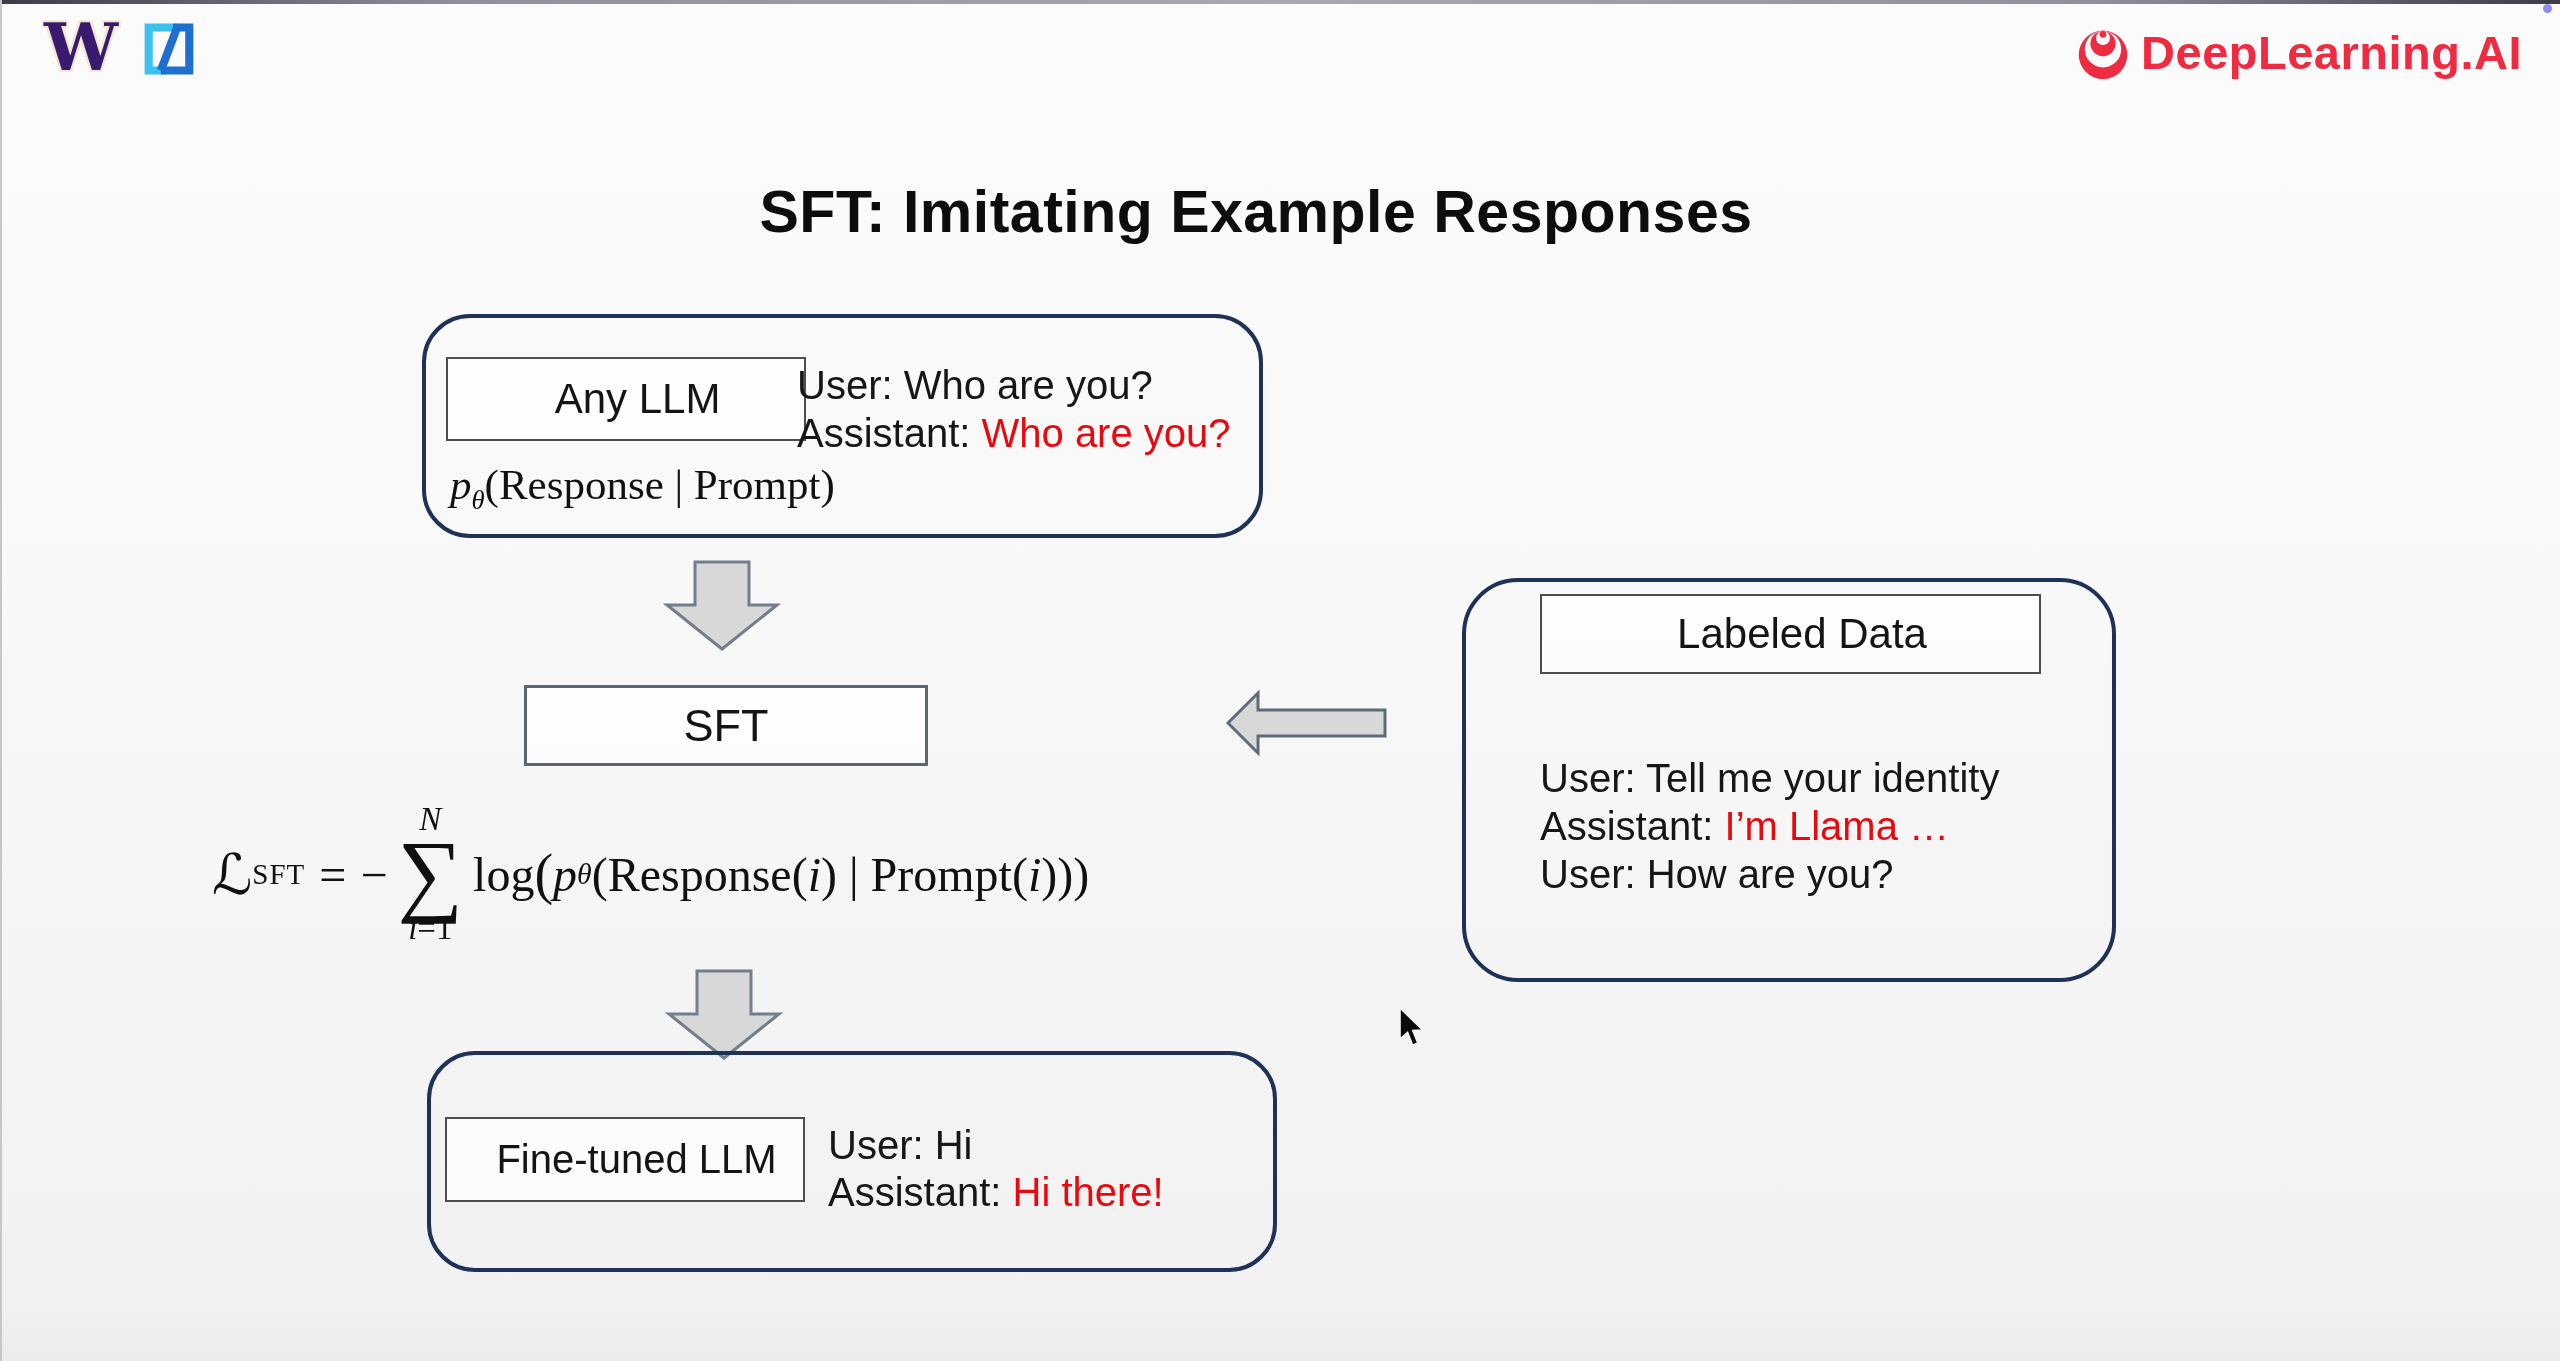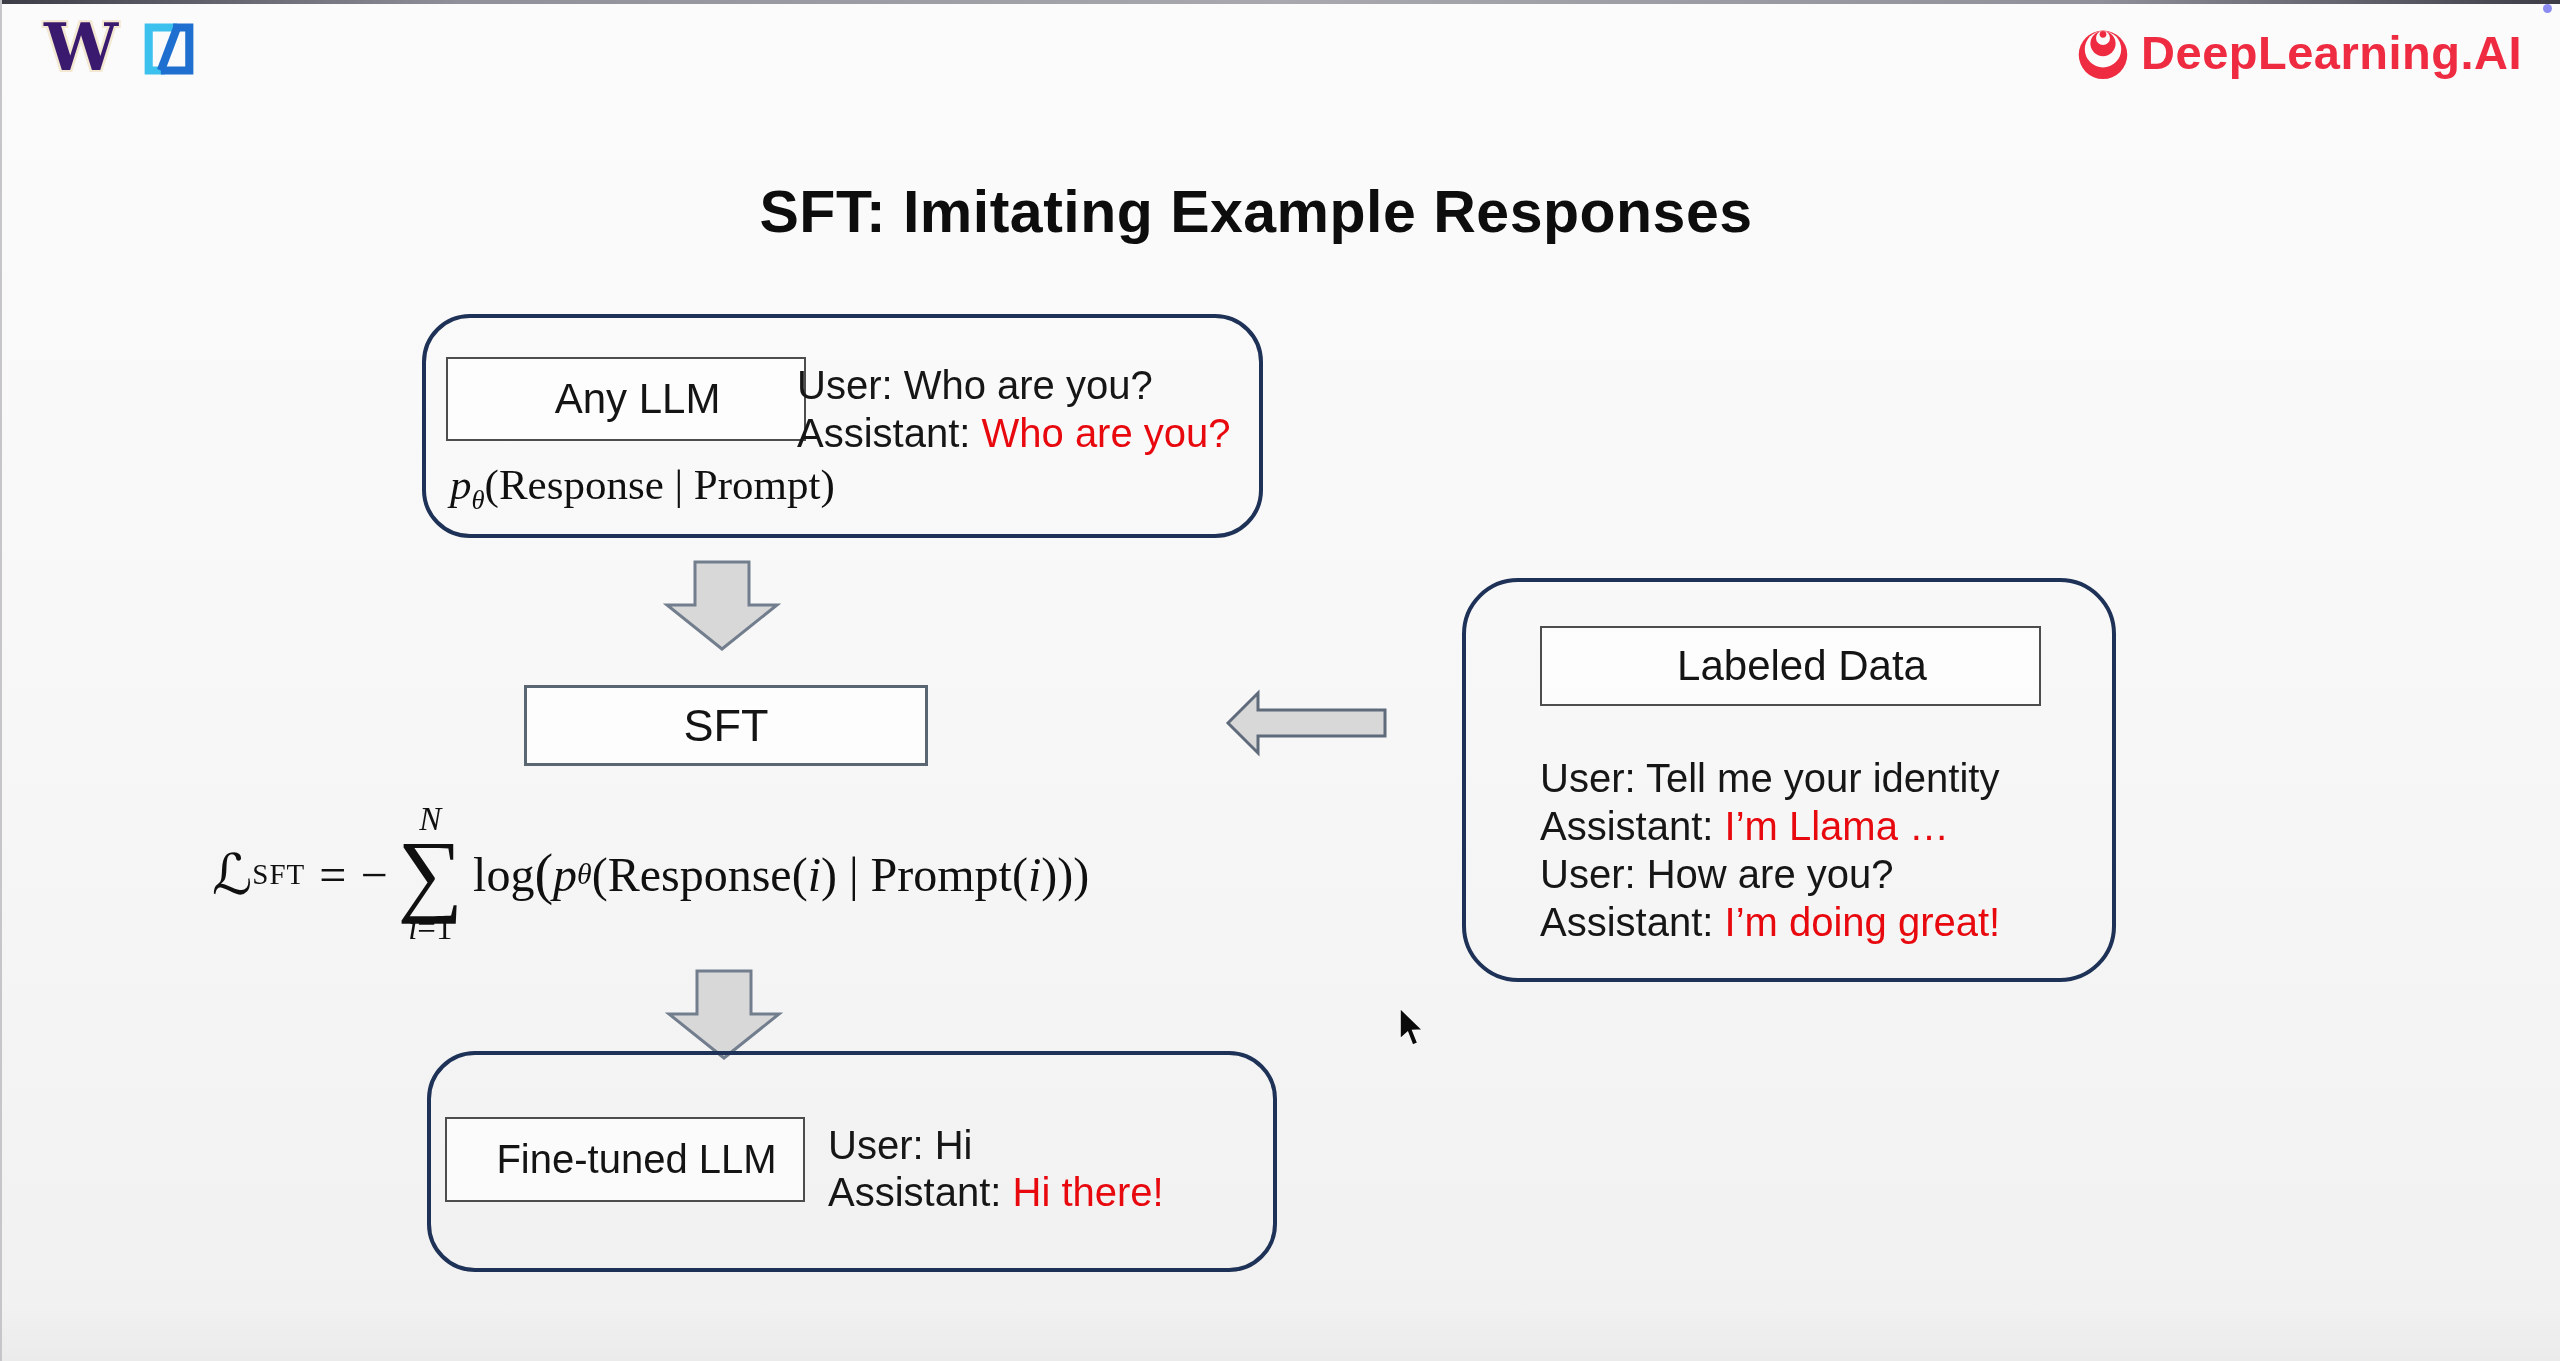--- a/index.html
+++ b/index.html
@@ -28,21 +28,21 @@
 
   
   .navy-box{position:absolute;border:4px solid #1e3157;border-radius:48px;background:transparent;}
   .box1{left:422px;top:314px;width:833px;height:216px;}
   .box-labeled{left:1462px;top:578px;width:646px;height:396px;border-radius:56px;}
   .box-ft{left:427px;top:1051px;width:842px;height:213px;}
 
   .inner-box{position:absolute;border:2px solid #4d4d4d;background:rgba(255,255,255,0.65);
     display:flex;align-items:center;justify-content:center;font-size:42px;color:#141414;padding-left:23px;}
   .inner-anyllm{left:446px;top:357px;width:333px;height:80px;}
-  .inner-labeled{left:1540px;top:626px;width:474px;height:76px;}
+  .inner-labeled{left:1540px;top:594px;width:474px;height:76px;}
   .inner-ft{left:445px;top:1117px;width:333px;height:81px;font-size:40px;}
 
   .sft-box{position:absolute;left:524px;top:685px;width:398px;height:75px;border:3px solid #5b6673;
     background:rgba(255,255,255,0.7);display:flex;align-items:center;justify-content:center;
     font-size:45px;color:#141414;}
 
   
   .chat{position:absolute;font-size:40px;line-height:48px;color:#161616;white-space:nowrap;}
   .chat-box1{left:797px;top:361px;}
   .chat-labeled{left:1540px;top:754px;}
@@ -144,21 +144,20 @@
   </svg>
 
   <div class="navy-box box-labeled"></div>
   <div class="inner-box inner-labeled">
     <span>Labeled Data</span>
   </div>
   <div class="chat chat-labeled">
     <div><span>User: Tell me your identity</span><span class="red"></span></div>
     <div><span>Assistant: </span><span class="red">I’m Llama …</span></div>
     <div><span>User: How are you?</span><span class="red"></span></div>
-    <div><span>Assistant: </span><span class="red">I’m doing great!</span></div>
   </div>
 
   <svg class="arrow-svg" style="left:662px;top:969px;" width="125" height="92" viewBox="0 0 125 92">
     <polygon points="35,2 89,2 89,45 117,45 62,89 7,45 35,45" fill="#d8d8d8" stroke="#727e8d" stroke-width="3"></polygon>
   </svg>
 
   <div class="navy-box box-ft"></div>
   <div class="inner-box inner-ft">
     <span>Fine-tuned LLM</span>
   </div>

